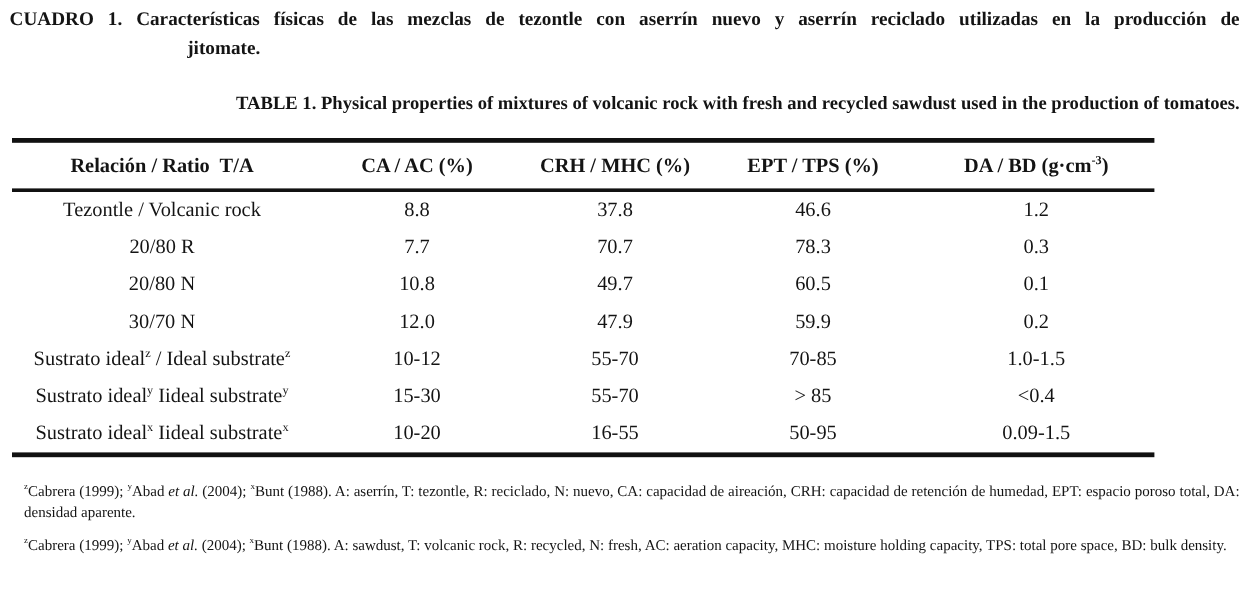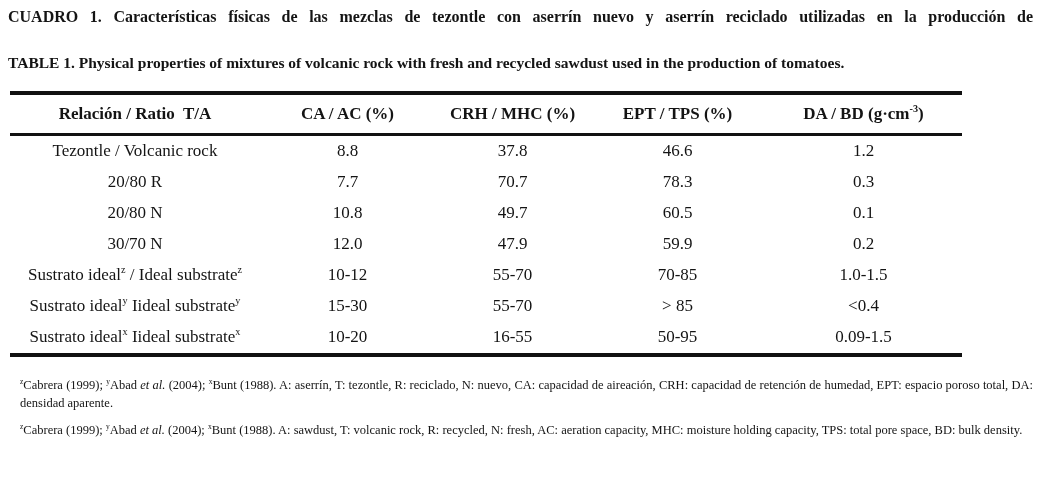--- a/index.html
+++ b/index.html
@@ -8,21 +8,21 @@
     font-family: "Liberation Serif", "DejaVu Serif", serif;
     color: #141414;
     overflow: hidden;
   }
   .page { padding: 7px 23px 0 8px; width: 1025px; }
 
   .title-es { font-weight: bold; font-size: 16px; line-height: 1.3; }
   .title-es .line1 { text-align: justify; text-align-last: justify; }
   .title-es .line2 { padding-left: 148px; margin-top: 3px; }
 
-  .title-en { font-weight: bold; font-size: 15.5px; margin-top: 26px; }
+  .title-en { font-weight: bold; font-size: 15.5px; margin-top: 26px; text-align: right; }
 
   table.data {
     border-collapse: collapse;
     table-layout: fixed;
     width: 952px;
     margin: 19px 0 0 2px;
     border-top: 4px solid #111;
     border-bottom: 4px solid #111;
     font-size: 17px;
   }
@@ -51,20 +51,21 @@
   .fn-en { margin-top: 9px; white-space: nowrap; text-align: left; }
   .fn em { font-style: italic; }
 </style>
 </head>
 <body>
 
 <div class="page">
 
   <div class="title-es">
     <div class="line1">CUADRO 1. Características físicas de las mezclas de tezontle con aserrín nuevo y aserrín reciclado utilizadas en la producción de</div>
+    <div class="line2">jitomate.</div>
   </div>
 
   <div class="title-en">TABLE 1. Physical properties of mixtures of volcanic rock with fresh and recycled sawdust used in the production of tomatoes.</div>
 
   <table class="data">
     <colgroup>
       <col style="width:250px">
         <col style="width:175px">
         <col style="width:155px">
         <col style="width:175px">

